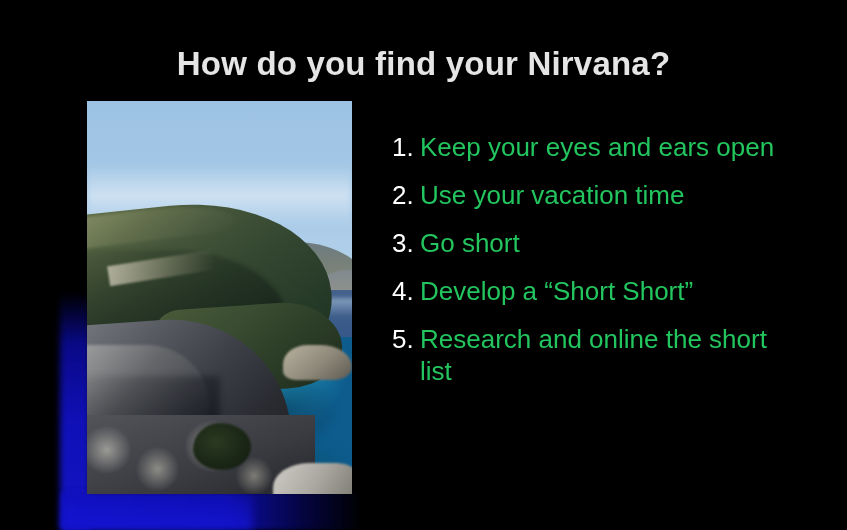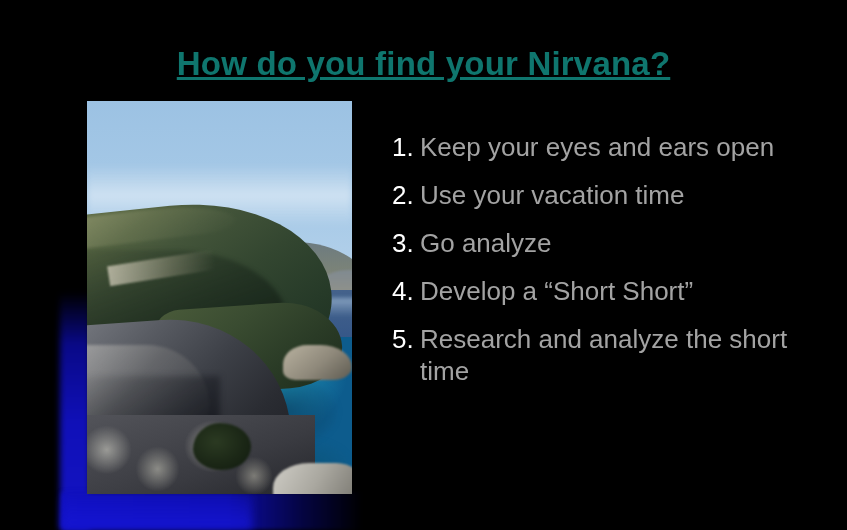--- a/index.html
+++ b/index.html
@@ -54,27 +54,26 @@
     pointer-events: none;
   }
 
   
   #title {
     position: absolute;
     left: 0;
     top: 44px;
     width: 847px;
     text-align: center;
-    color: #0f766e;
+    color: #e5e5e5;
     font-size: 33px;
     font-weight: bold;
     letter-spacing: 0.2px;
     line-height: 40px;
     white-space: nowrap;
-    text-decoration: underline;
   }
 
   
   #photo {
     position: absolute;
     left: 87px;
     top: 101px;
     width: 265px;
     height: 393px;
     overflow: hidden;
@@ -273,21 +272,21 @@
     line-height: 32px;
   }
   .li .num {
     flex: 0 0 auto;
     width: 28px;
     text-align: left;
     color: #ffffff;
   }
   .li .txt {
     flex: 1 1 auto;
-    color: #a3a3a3;
+    color: #22c55e;
   }
 </style>
 </head>
 <body>
 
 <div id="slide">
 
   <div class="glow-left"></div>
   <div class="glow-bottom"></div>
   <div class="glow-bottom2"></div>
@@ -327,25 +326,25 @@
     <div class="li">
       <span class="num">1.</span>
       <span class="txt">Keep your eyes and ears open</span>
     </div>
     <div class="li">
       <span class="num">2.</span>
       <span class="txt">Use your vacation time</span>
     </div>
     <div class="li">
       <span class="num">3.</span>
-      <span class="txt">Go analyze</span>
+      <span class="txt">Go short</span>
     </div>
     <div class="li">
       <span class="num">4.</span>
       <span class="txt">Develop a “Short Short”</span>
     </div>
     <div class="li">
       <span class="num">5.</span>
-      <span class="txt">Research and analyze the short time</span>
+      <span class="txt">Research and online the short list</span>
     </div>
   </div>
 
 </div>
 
 </body></html>

